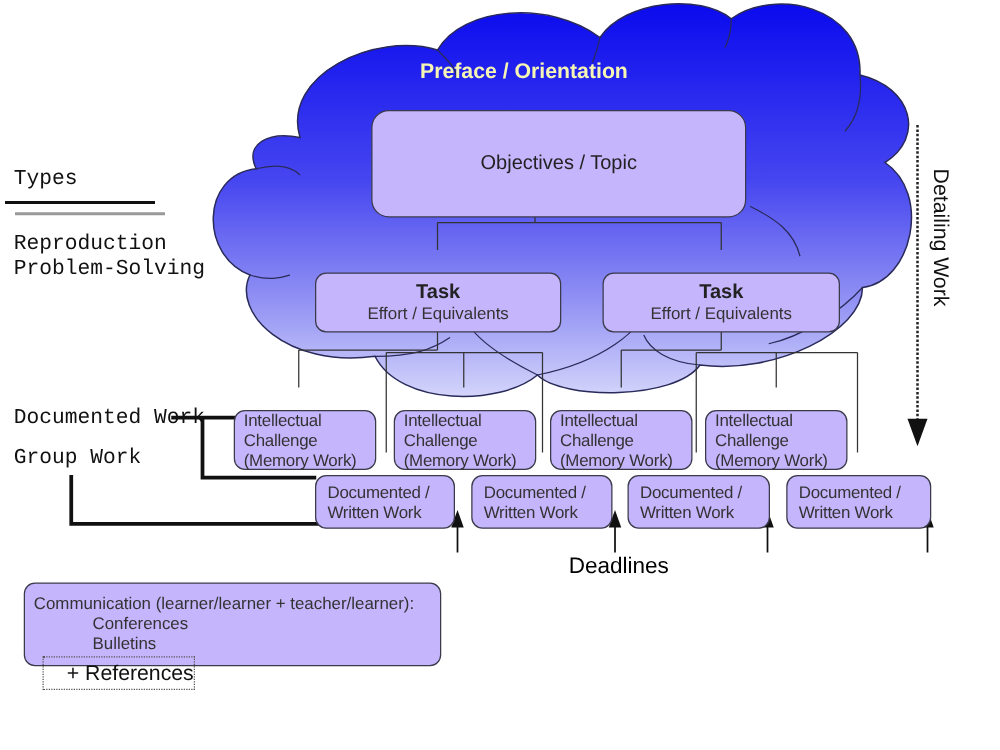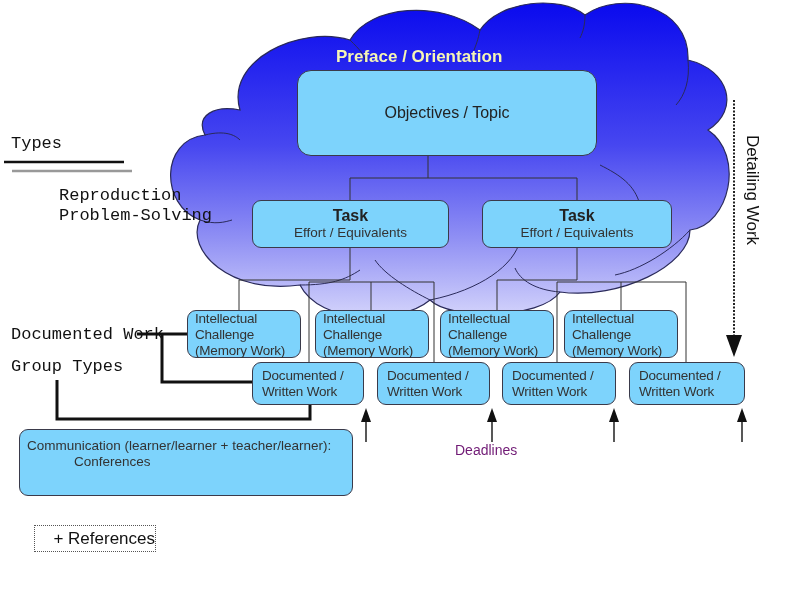--- a/index.html
+++ b/index.html
@@ -1,22 +1,22 @@
 <!DOCTYPE html>
 <html><head>
 <meta charset="utf-8">
 <style>
   html, body { margin: 0; padding: 0; background: #ffffff; }
   body { width: 800px; height: 600px; position: relative; overflow: hidden; font-family: "Liberation Sans", sans-serif; }
   #diagram { position: absolute; left: 0; top: 0; width: 800px; height: 421px; }
   .abs { position: absolute; }
   .box {
     position: absolute; box-sizing: border-box;
-    background: #7dd3fc; border: 1px solid #3a3a4a; border-radius: 9px;
-    color: #222; font-family: "Liberation Sans", sans-serif;
+    background: #c4b5fd; border: 1px solid #3a3a4a; border-radius: 9px;
+    color: #222; font-family: "Liberation Sans", sans-serif; margin-top: 18px;
   }
   .serif { font-family: Liberation Mono, monospace; color: #111; }
   .ic { font-size: 13.5px; line-height: 16px; padding: 0 0 0 7px; color: #333; letter-spacing: -0.2px; }
   .dw { font-size: 13.5px; line-height: 16px; padding: 5px 0 0 9px; color: #333; letter-spacing: -0.2px; }
   .line { display: block; white-space: nowrap; }
 </style>
 </head>
 <body>
 
 <div id="diagram">
@@ -164,34 +164,35 @@
   <div class="box dw" style="left:502px;top:362px;width:114px;height:43px;">
     <span class="line">Documented /</span>
     <span class="line">Written Work</span>
   </div>
   <div class="box dw" style="left:629px;top:362px;width:116px;height:43px;">
     <span class="line">Documented /</span>
     <span class="line">Written Work</span>
   </div>
 
   <div class="abs serif" style="left:11px;top:134px;font-size:17px;">Types</div>
-  <div class="abs serif" style="left:11px;top:186px;font-size:17px;line-height:20px;margin-left:48px;">
+  <div class="abs serif" style="left:11px;top:186px;font-size:17px;line-height:20px;">
     <span class="line">Reproduction</span>
     <span class="line">Problem-Solving</span>
   </div>
 
   <div class="abs serif" style="left:11px;top:325px;font-size:17px;">Documented Work</div>
-  <div class="abs serif" style="left:11px;top:357px;font-size:17px;">Group Types</div>
+  <div class="abs serif" style="left:11px;top:357px;font-size:17px;">Group Work</div>
 
-  <div class="box" style="left:19px;top:429px;width:334px;height:67px;padding:8px 0 0 7px;font-size:13.5px;line-height:16px;color:#333;">
+  <div class="box" style="left:19px;top:448px;width:334px;height:67px;padding:8px 0 0 7px;font-size:13.5px;line-height:16px;color:#333;">
     <span class="line">Communication (learner/learner + teacher/learner):</span>
     <span class="line" style="padding-left:47px;">Conferences</span>
+    <span class="line" style="padding-left:47px;">Bulletins</span>
   </div>
 
   <div class="abs" style="left:34px;top:525px;width:122px;height:27px;box-sizing:border-box;border:1px dotted #555;display:flex;align-items:center;justify-content:flex-end;">
     <span style="font-size:17px;color:#111;">+ References</span>
   </div>
 
-  <div class="abs" style="left:455px;top:442px;font-size:14px;color:#701a75;">Deadlines</div>
+  <div class="abs" style="left:455px;top:442px;font-size:18px;color:#000000;">Deadlines</div>
 
   <div class="abs" style="left:692px;top:180px;width:120px;text-align:center;font-size:17px;color:#111;transform:rotate(90deg);transform-origin:center;">Detailing Work</div>
 
 </div>
 
 </body></html>

